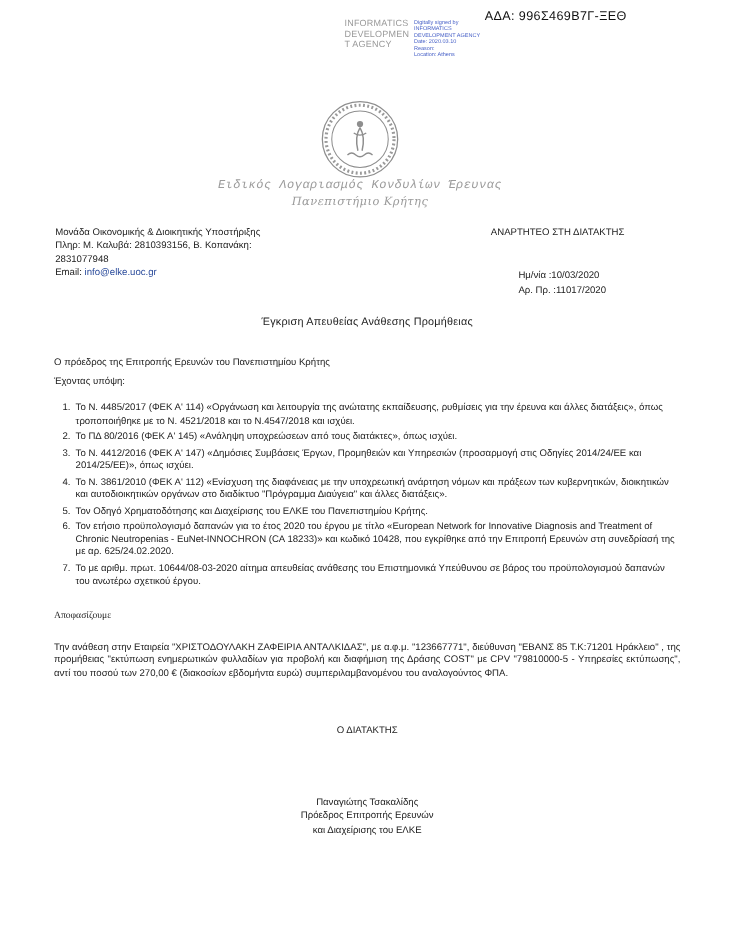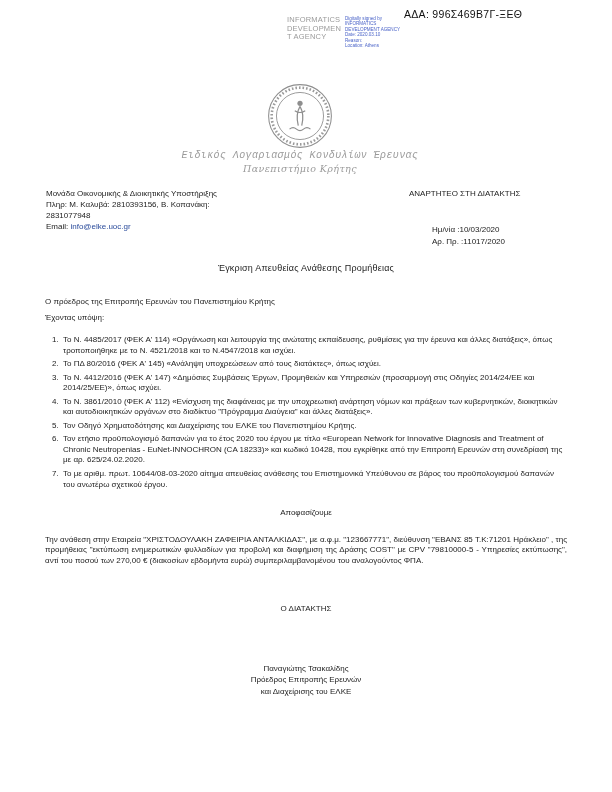--- a/index.html
+++ b/index.html
@@ -49,21 +49,21 @@
 
   .content {
     position:absolute; top:263px; left:45px; width:522px;
     font-size:8px; line-height:1.32;
   }
   .doc-title { text-align:center; font-size:9px; margin:0 0 22px 0; letter-spacing:0.2px; }
   .intro1 { margin:0 0 6px 0; }
   .intro2 { margin:0 0 11px 0; }
   ol.considerations { margin:0 0 10px 0; padding-left:16px; }
   ol.considerations li { margin-bottom:3px; padding-left:2px; }
-  .decision-heading { text-align:center; margin:18px 0 16px 0; }
+  .decision-heading { margin:18px 0 16px 0;font-family:Liberation Serif, serif; }
   .decision-text { margin:0; text-align:justify; }
   .signer-heading { text-align:center; margin-top:38px; }
   .signature-block { text-align:center; margin-top:48px; line-height:11.5px; }
 </style>
 </head>
 <body>
 
 <div class="page">
 
   <div class="ada">ΑΔΑ: 996Σ469Β7Γ-ΞΕΘ</div>

